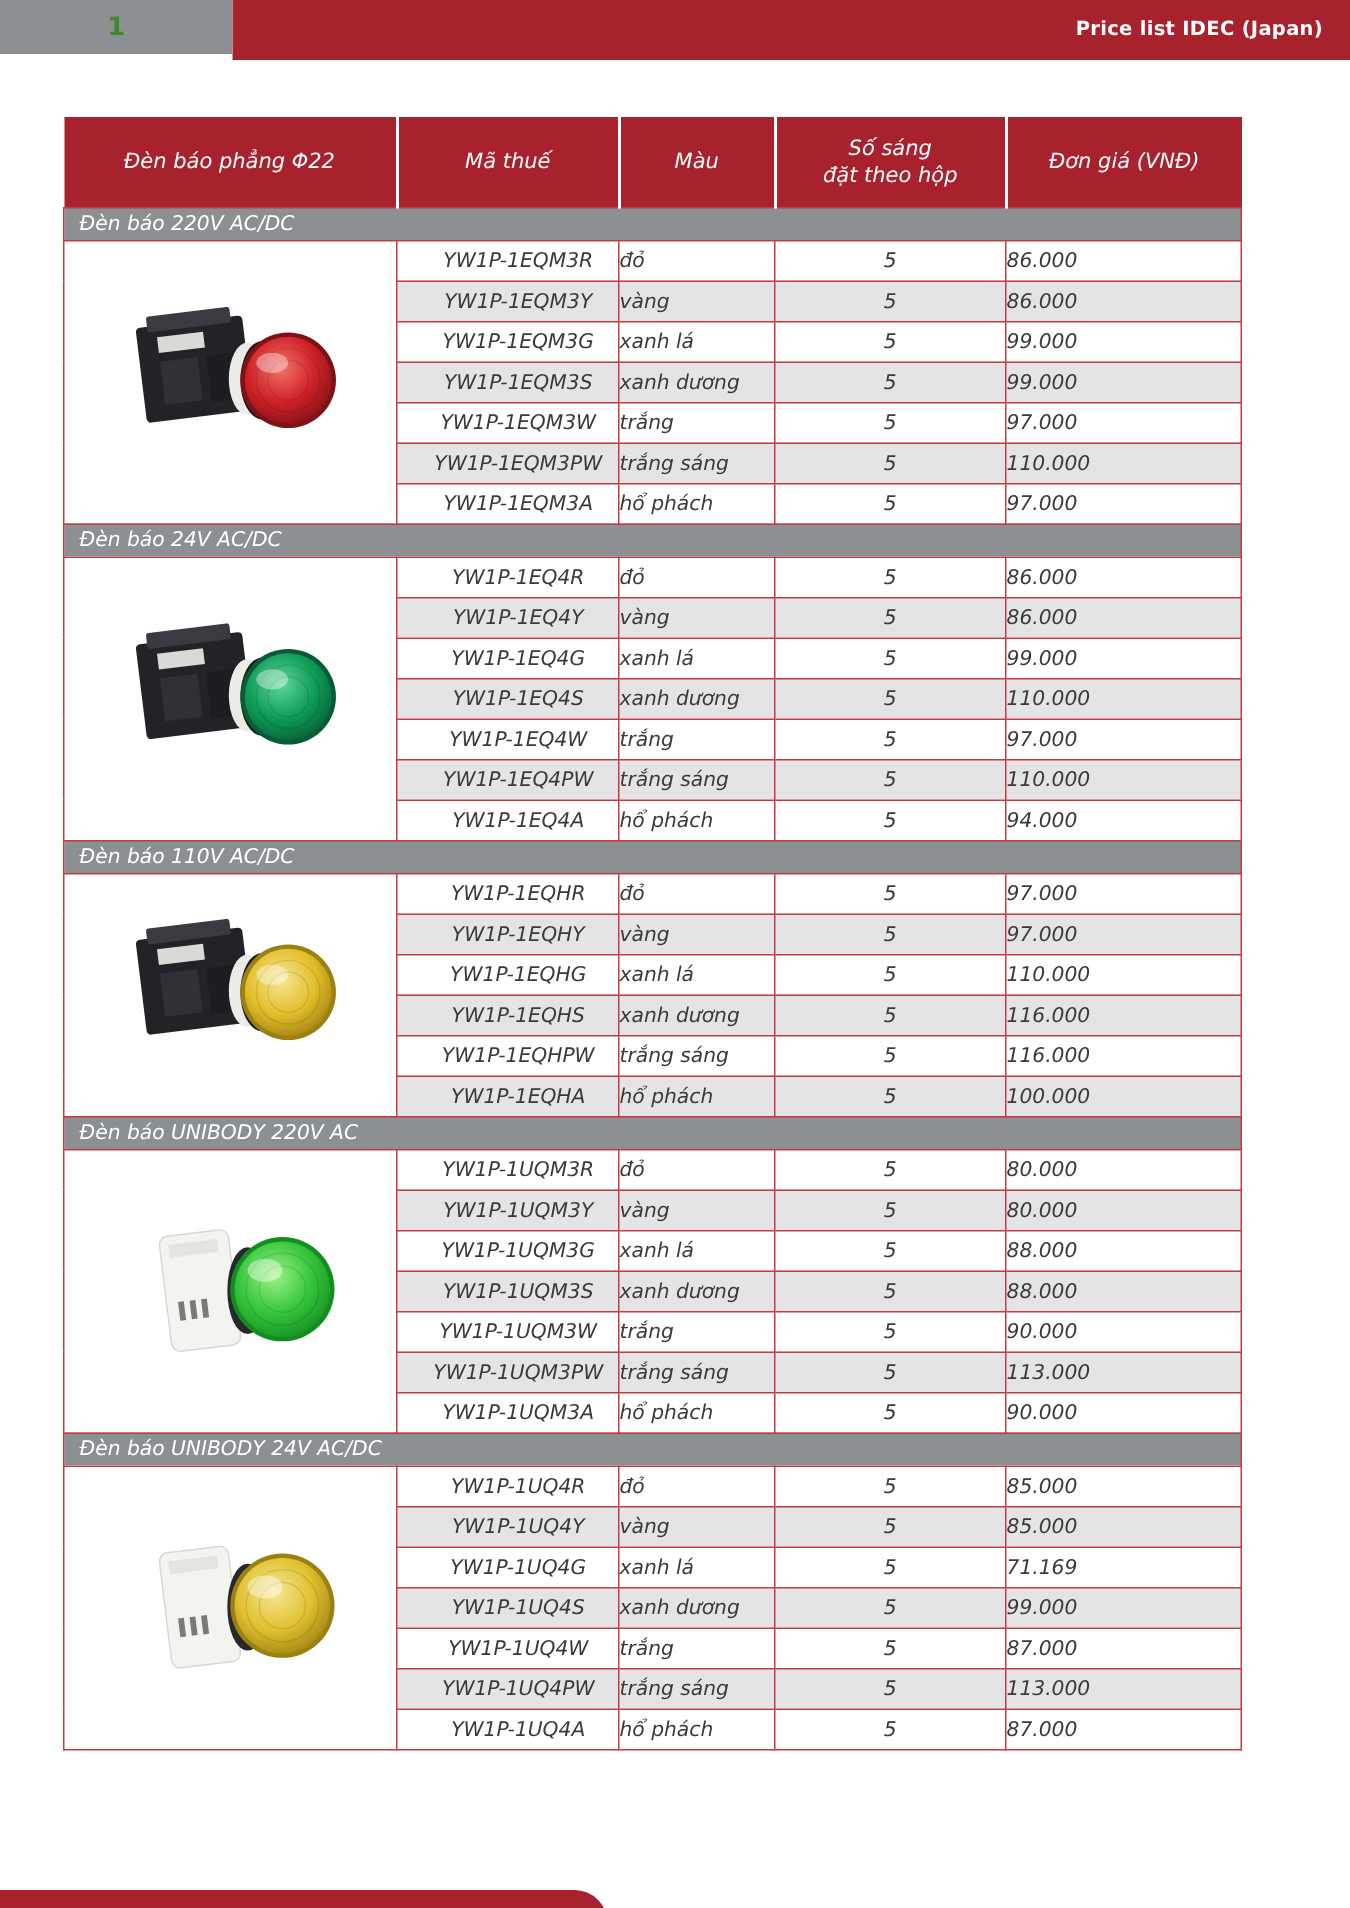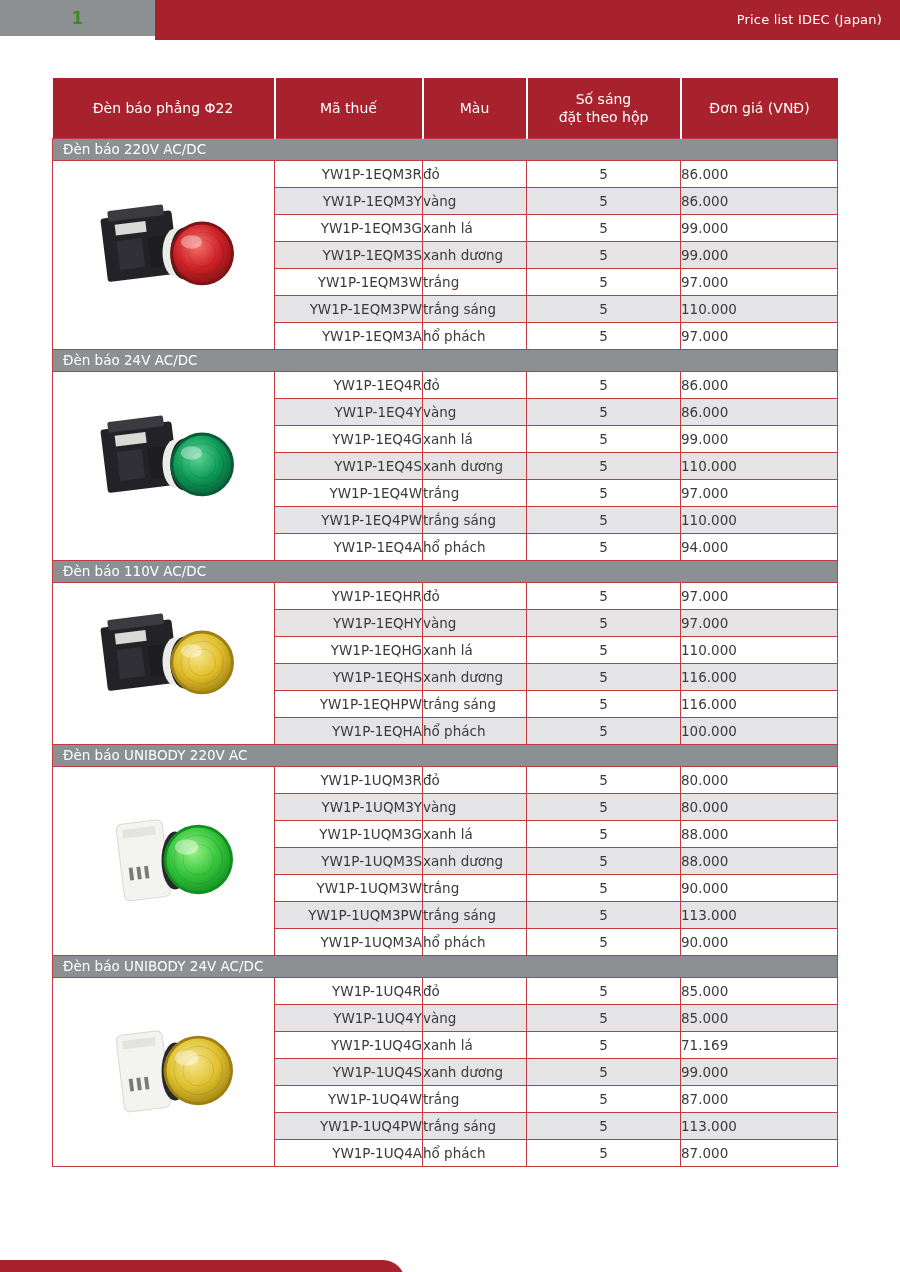--- a/index.html
+++ b/index.html
@@ -10,47 +10,47 @@
     --ink:#3A3A3A;
   }
   *{margin:0;padding:0;box-sizing:border-box;}
   html,body{background:#fff;}
   .page{
     position:relative;width:900px;height:1272px;background:#fff;overflow:hidden;
     font-family:"DejaVu Sans","Liberation Sans",sans-serif;
   }
   
   .topbar{position:absolute;top:0;left:0;width:900px;height:40px;}
-  .topbar-red{position:absolute;left:155px;top:0;right:0;height:40px;background:var(--red);}
+  .topbar-red{position:absolute;left:155px;top:0;right:0;height:40px;background:var(--red);font-weight:bold;}
   .topbar-title{position:absolute;right:18px;top:0;line-height:40px;color:#fff;font-size:13px;letter-spacing:.2px;}
   .pagenum-box{position:absolute;left:0;top:0;width:155px;height:36px;background:var(--gray);text-align:center;}
   .pagenum{line-height:36px;color:#3C8A28;font-weight:bold;font-size:17px;}
   
   .price-table{
-    position:absolute;left:52px;top:78px;width:785px;
-    border-collapse:collapse;table-layout:fixed;
+    position:absolute;left:42px;top:78px;width:785px;
+    border-collapse:collapse;table-layout:fixed;font-style:italic;
   }
   .price-table thead th{
     background:var(--red);color:#fff;font-weight:400;font-size:14px;
     height:60px;text-align:center;vertical-align:middle;border:0;
     border-right:2px solid #fff;
   }
   .price-table thead th:last-child{border-right:0;}
   .head-two-line span{display:block;line-height:18px;}
   .price-table tbody td{
     border:1px solid var(--border-red);height:27px;
     font-size:13.5px;color:var(--ink);vertical-align:middle;background:#fff;
   }
   tr.section-bar-row td{
     background:var(--gray);color:#fff;font-size:13.5px;height:22px;
     text-align:left;padding-left:10px;margin-top:15px;
   }
   tr.product-row.alt td{background:var(--alt);}
   td.img-cell{background:#fff !important;text-align:center;vertical-align:middle;}
-  td.cell-code{text-align:right;padding-left:14px;}
+  td.cell-code{text-align:center;padding-left:14px;}
   td.cell-color{text-align:left;}
   td.cell-qty{text-align:center;}
   td.cell-price{padding-right:14px;}
   
   .footer{position:absolute;left:0;top:1233px;width:900px;height:39px;}
   .f-block{position:absolute;top:0;height:39px;color:#fff;font-size:13px;line-height:39px;text-align:right;margin-top:27px;}
   .f-left{left:0;width:405px;background:var(--red);border-top-right-radius:22px;padding-right:30px;}
   .f-grad{background:linear-gradient(135deg,#ffffff 0%,#dfa3a6 38%,#A8222E 100%);border-radius:16px 22px 0 0;}
   .f-mid{left:413px;width:280px;padding-right:16px;}
   .f-right{left:701px;width:186px;padding-right:24px;}

